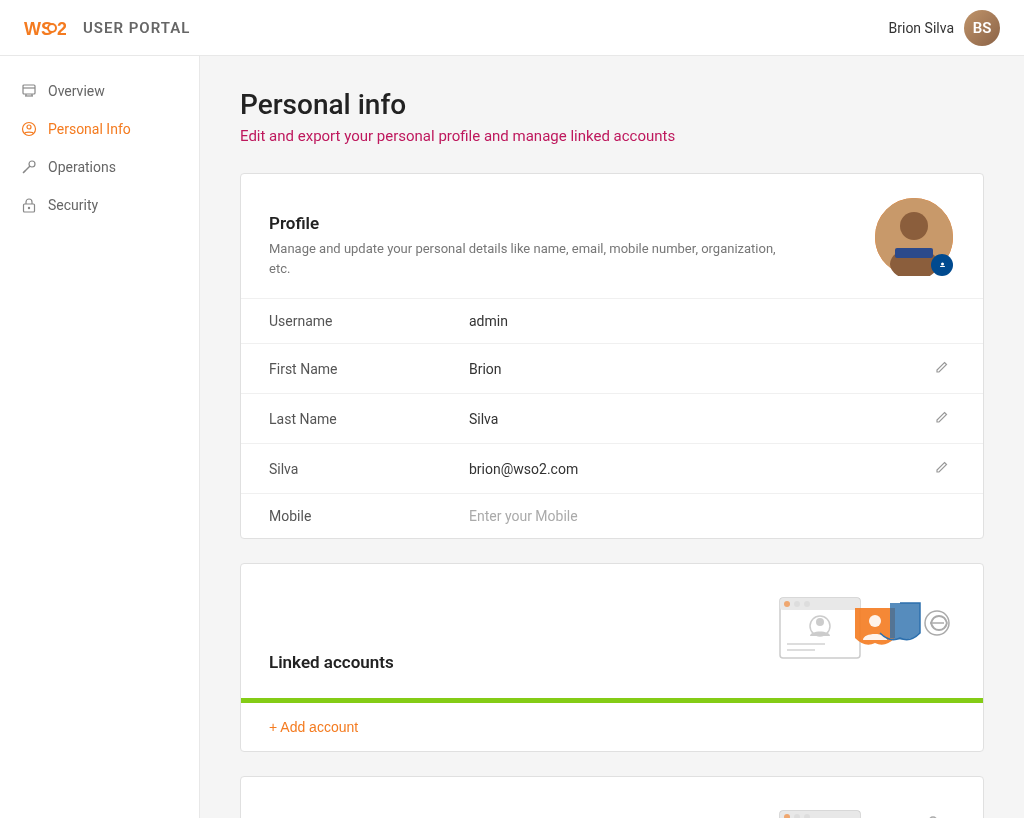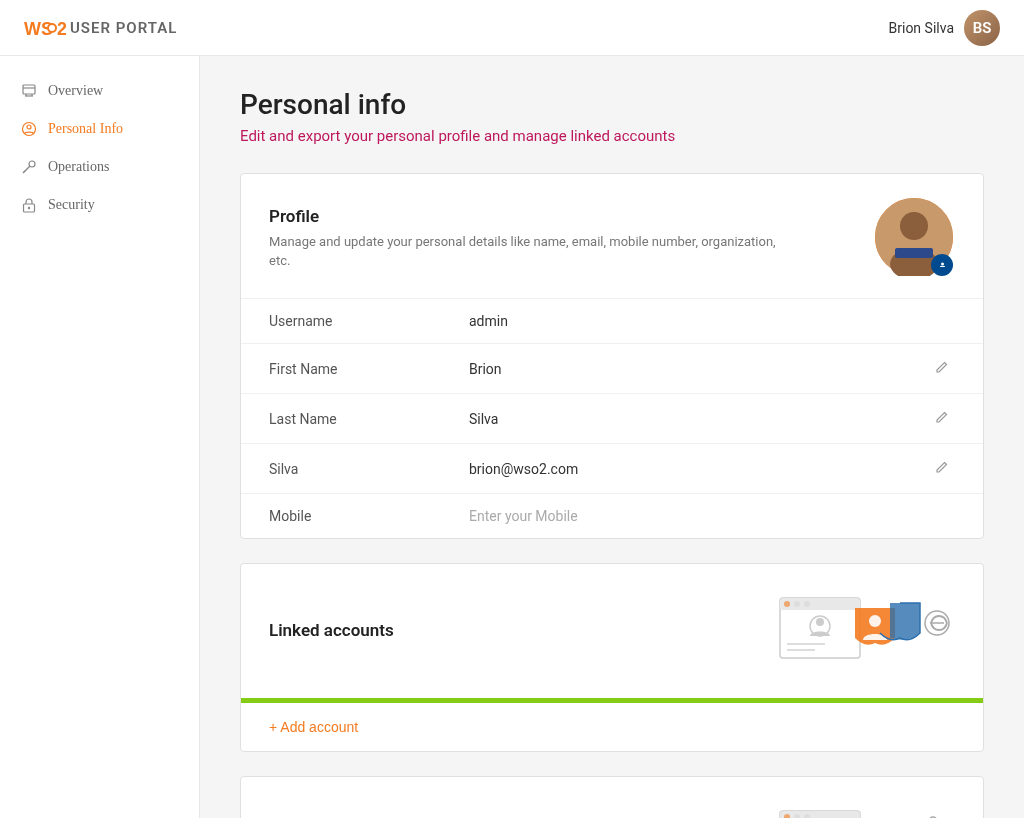--- a/index.html
+++ b/index.html
@@ -59,21 +59,20 @@
     }
     .sidebar-item {
       display: flex;
       align-items: center;
       gap: 10px;
       padding: 10px 20px;
       cursor: pointer;
       color: #666;
       font-size: 14px;
       transition: background 0.15s;
-      font-family: Liberation Serif, serif;
     }
     .sidebar-item.active { color: #f47b20; }
     .sidebar-icon {
       width: 18px;
       height: 18px;
       display: flex;
       align-items: center;
       justify-content: center;
       flex-shrink: 0;
     }
@@ -99,21 +98,21 @@
     
     .card {
       background: #fff;
       border: 1px solid #e0e0e0;
       border-radius: 4px;
       margin-bottom: 24px;
       overflow: hidden;
     }
     .card-header {
       display: flex;
-      align-items: center;
+      align-items: flex-end;
       justify-content: space-between;
       padding: 24px 28px 20px;
       gap: 28px;
     }
     .card-header-text { flex: 1; }
     .card-title {
       font-size: 17px;
       font-weight: 600;
       color: #222;
       margin-bottom: 6px;
@@ -217,21 +216,21 @@
       display: flex;
       align-items: center;
       gap: 6px;
       font-weight: 500;
     }
 
     
     .wso2-brand {
       display: flex;
       align-items: center;
-      gap: 4px;
+      gap: 17px;
     }
     .wso2-gray { color: #666; font-weight: 600; font-size: 15px; letter-spacing: 1px; }
   </style>
 </head>
 <body>
 
 <header class="header">
   <div class="wso2-brand">
 
     <svg width="42" height="26" viewBox="0 0 42 26">

